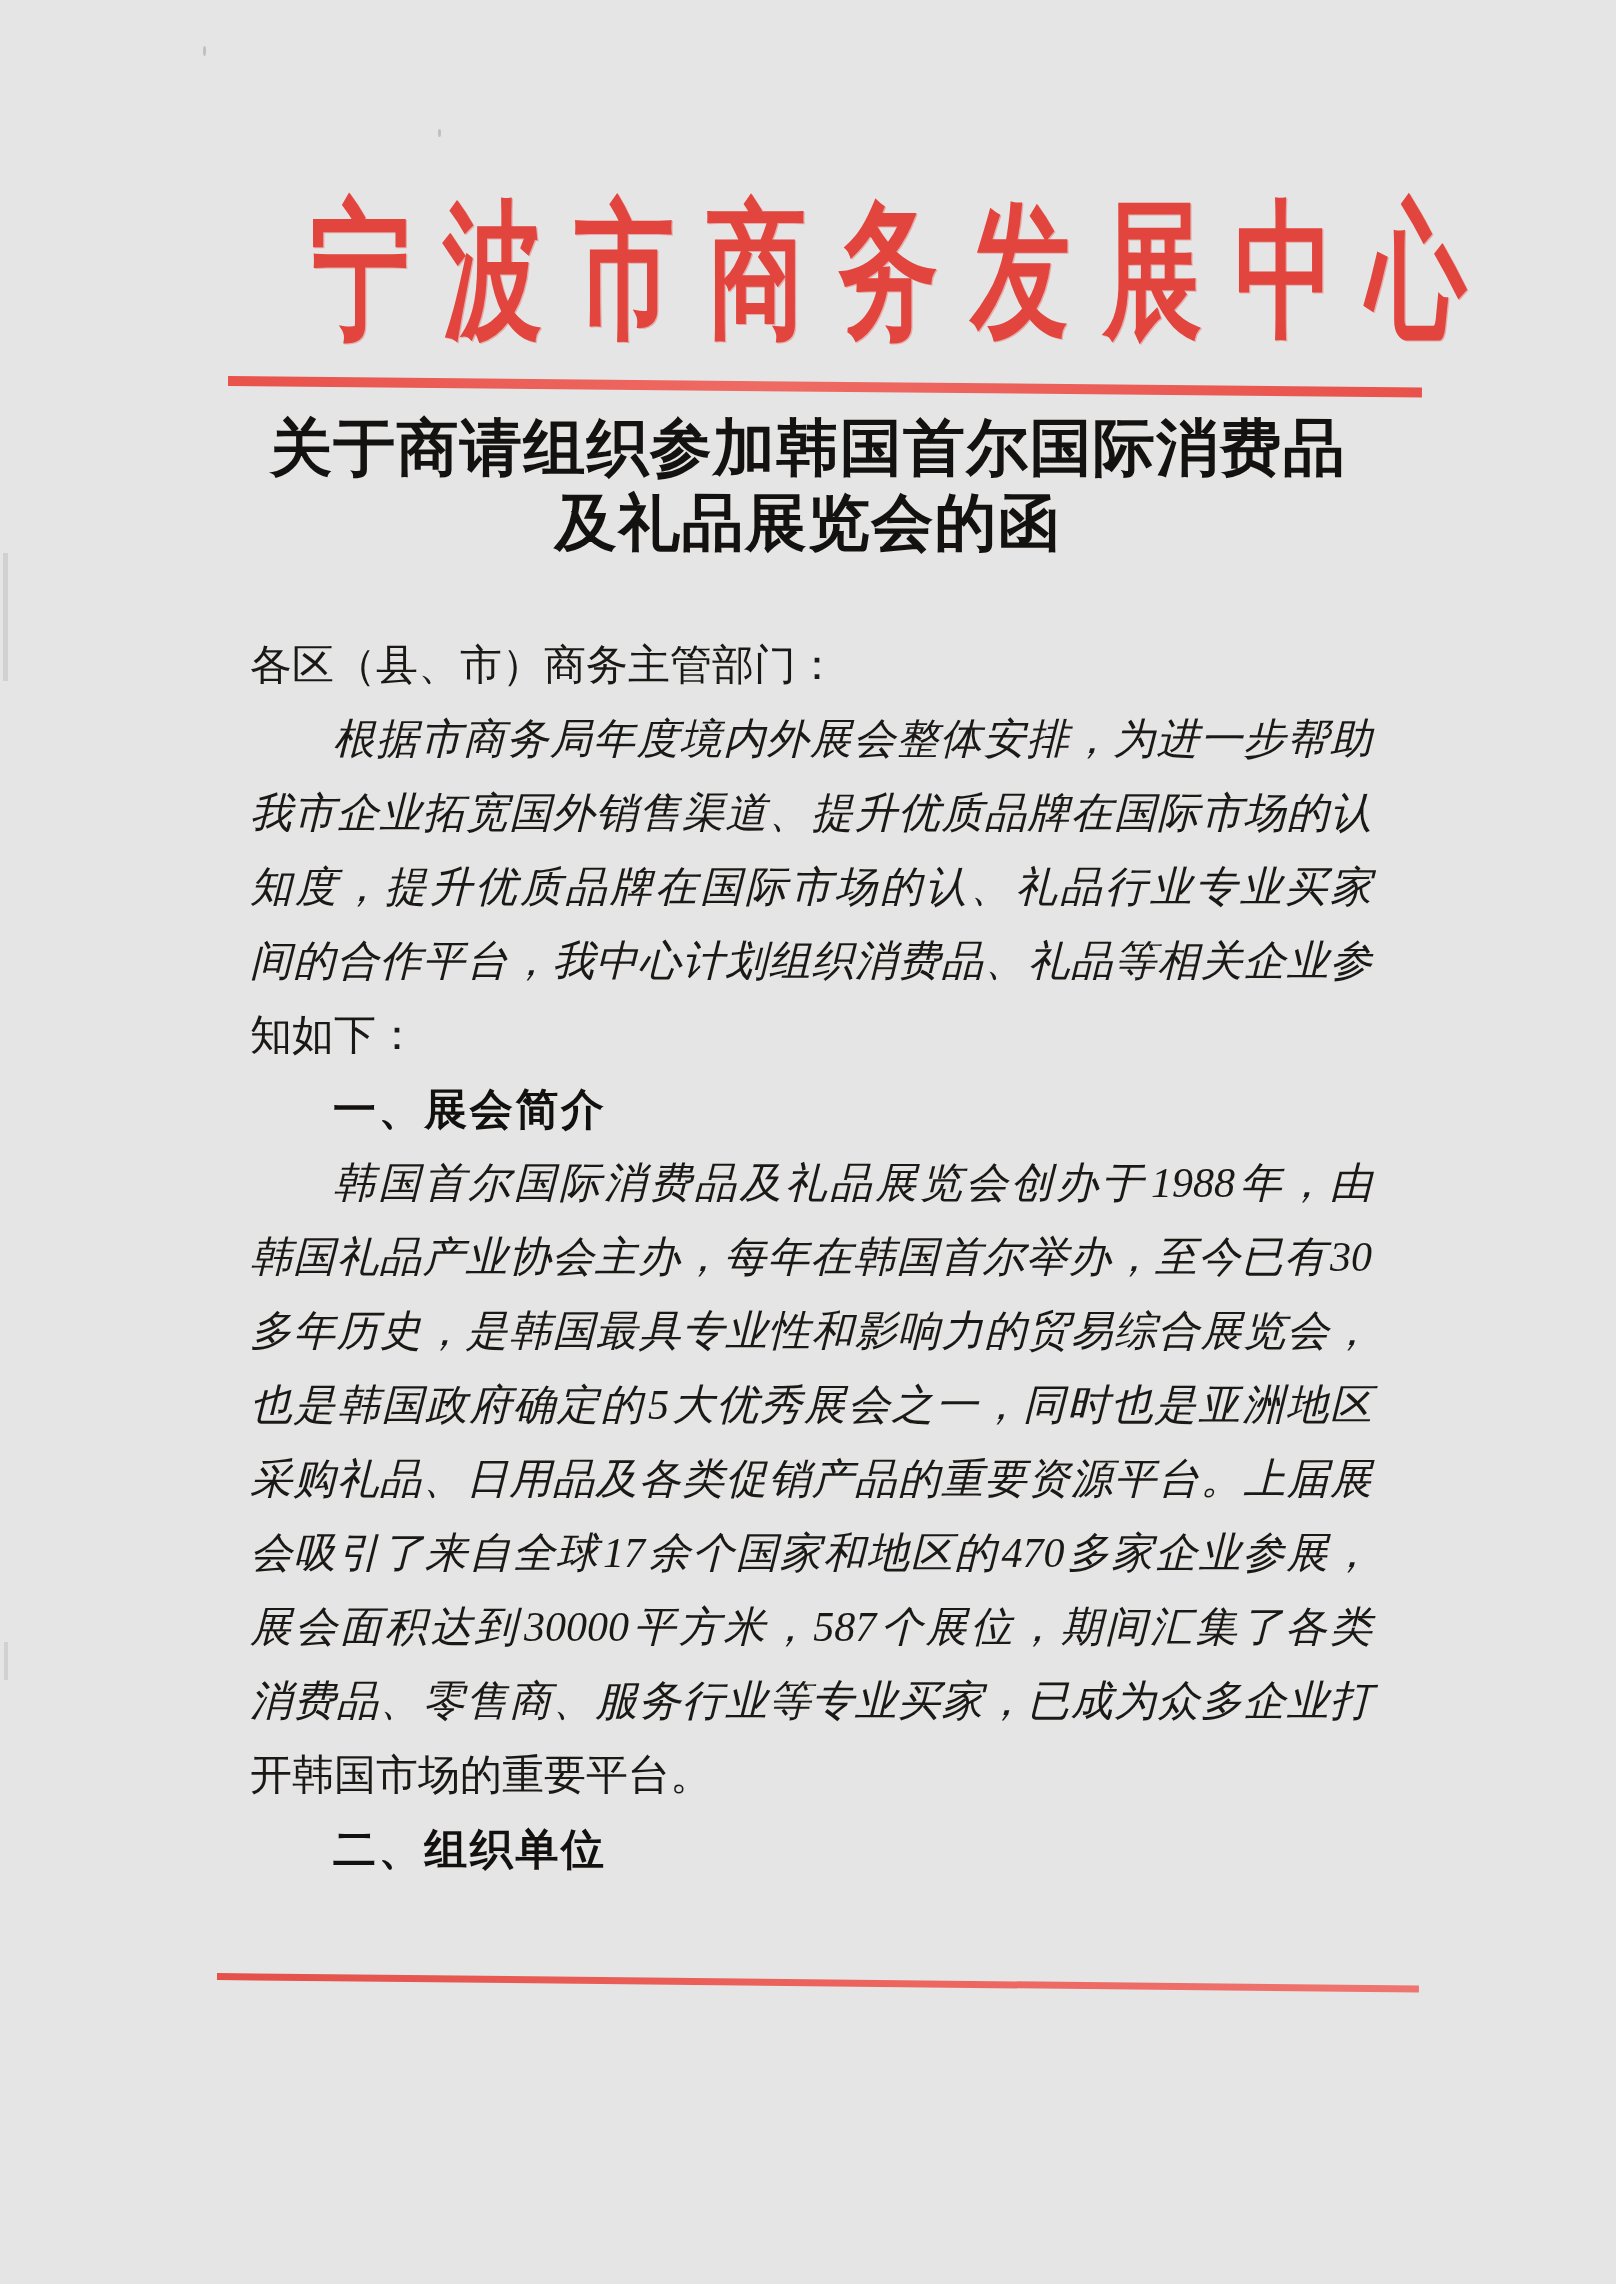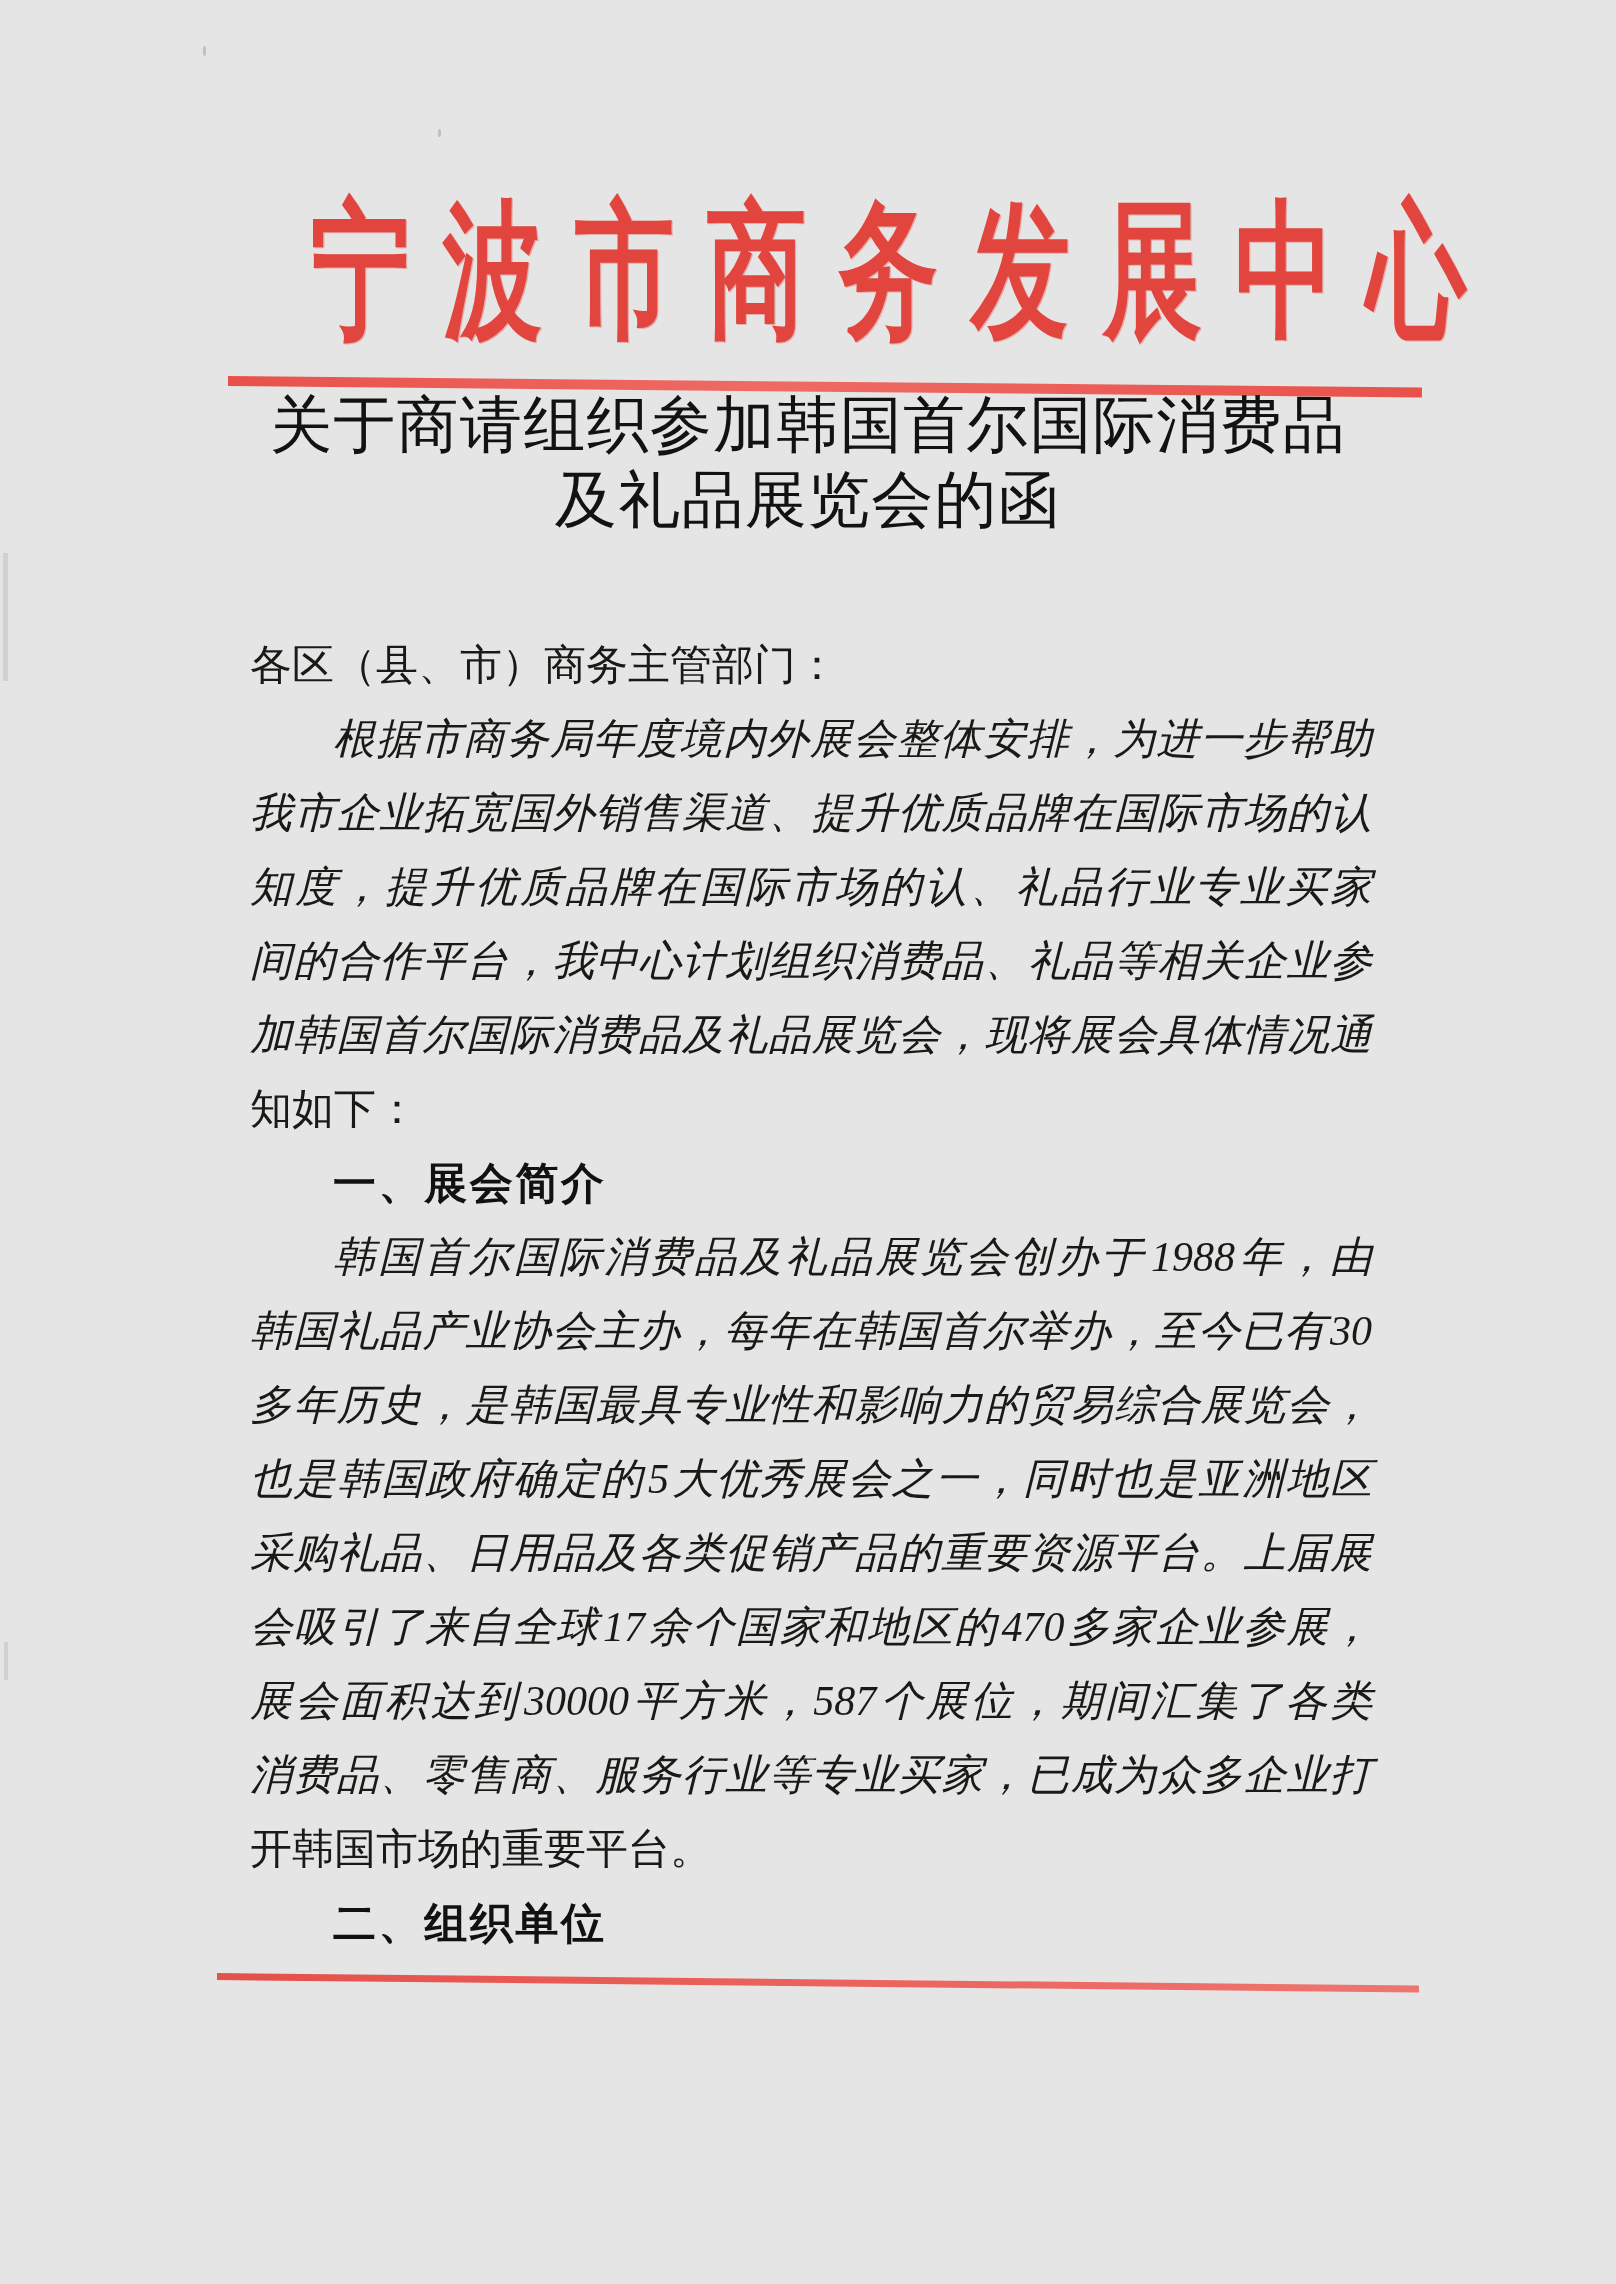--- a/index.html
+++ b/index.html
@@ -50,25 +50,25 @@
     left: 217px;
     top: 1973px;
     width: 1202px;
     height: 7.2px;
     transform: rotate(0.60deg);
     background: linear-gradient(90deg, #e4504a 0%, #ed6660 60%, #ef7570 100%);
   }
   
   .doc-title {
     position: absolute;
-    top: 388px;
+    top: 411px;
     left: 0;
     width: 1616px;
     text-align: center;
-    font-weight: 400;
+    font-weight: 700;
     font-size: 62px;
     color: #141210;
     letter-spacing: 1.3px;
   }
   .doc-title .t-line {
     display: block;
     height: 75px;
     line-height: 75px;
     white-space: nowrap;
   }
@@ -137,21 +137,20 @@
     <span class="t-line">关于商请组织参加韩国首尔国际消费品</span>
     <span class="t-line">及礼品展览会的函</span>
   </div>
 
   <div class="body-text">
     <div class="line">各区（县、市）商务主管部门：</div>
     <div class="line just ind">根据市商务局年度境内外展会整体安排，为进一步帮助</div>
     <div class="line just">我市企业拓宽国外销售渠道、提升优质品牌在国际市场的认</div>
     <div class="line just">知度，提升优质品牌在国际市场的认、礼品行业专业买家</div>
     <div class="line just">间的合作平台，我中心计划组织消费品、礼品等相关企业参</div>
-    <div class="line just">加韩国首尔国际消费品及礼品展览会，现将展会具体情况通</div>
     <div class="line">知如下：</div>
     <div class="line head ind">一、展会简介</div>
     <div class="line just ind">韩国首尔国际消费品及礼品展览会创办于 1988 年，由</div>
     <div class="line just">韩国礼品产业协会主办，每年在韩国首尔举办，至今已有 30</div>
     <div class="line just">多年历史，是韩国最具专业性和影响力的贸易综合展览会，</div>
     <div class="line just">也是韩国政府确定的 5 大优秀展会之一，同时也是亚洲地区</div>
     <div class="line just">采购礼品、日用品及各类促销产品的重要资源平台。上届展</div>
     <div class="line just">会吸引了来自全球 17 余个国家和地区的 470 多家企业参展，</div>
     <div class="line just">展会面积达到 30000 平方米，587 个展位，期间汇集了各类</div>
     <div class="line just">消费品、零售商、服务行业等专业买家，已成为众多企业打</div>

